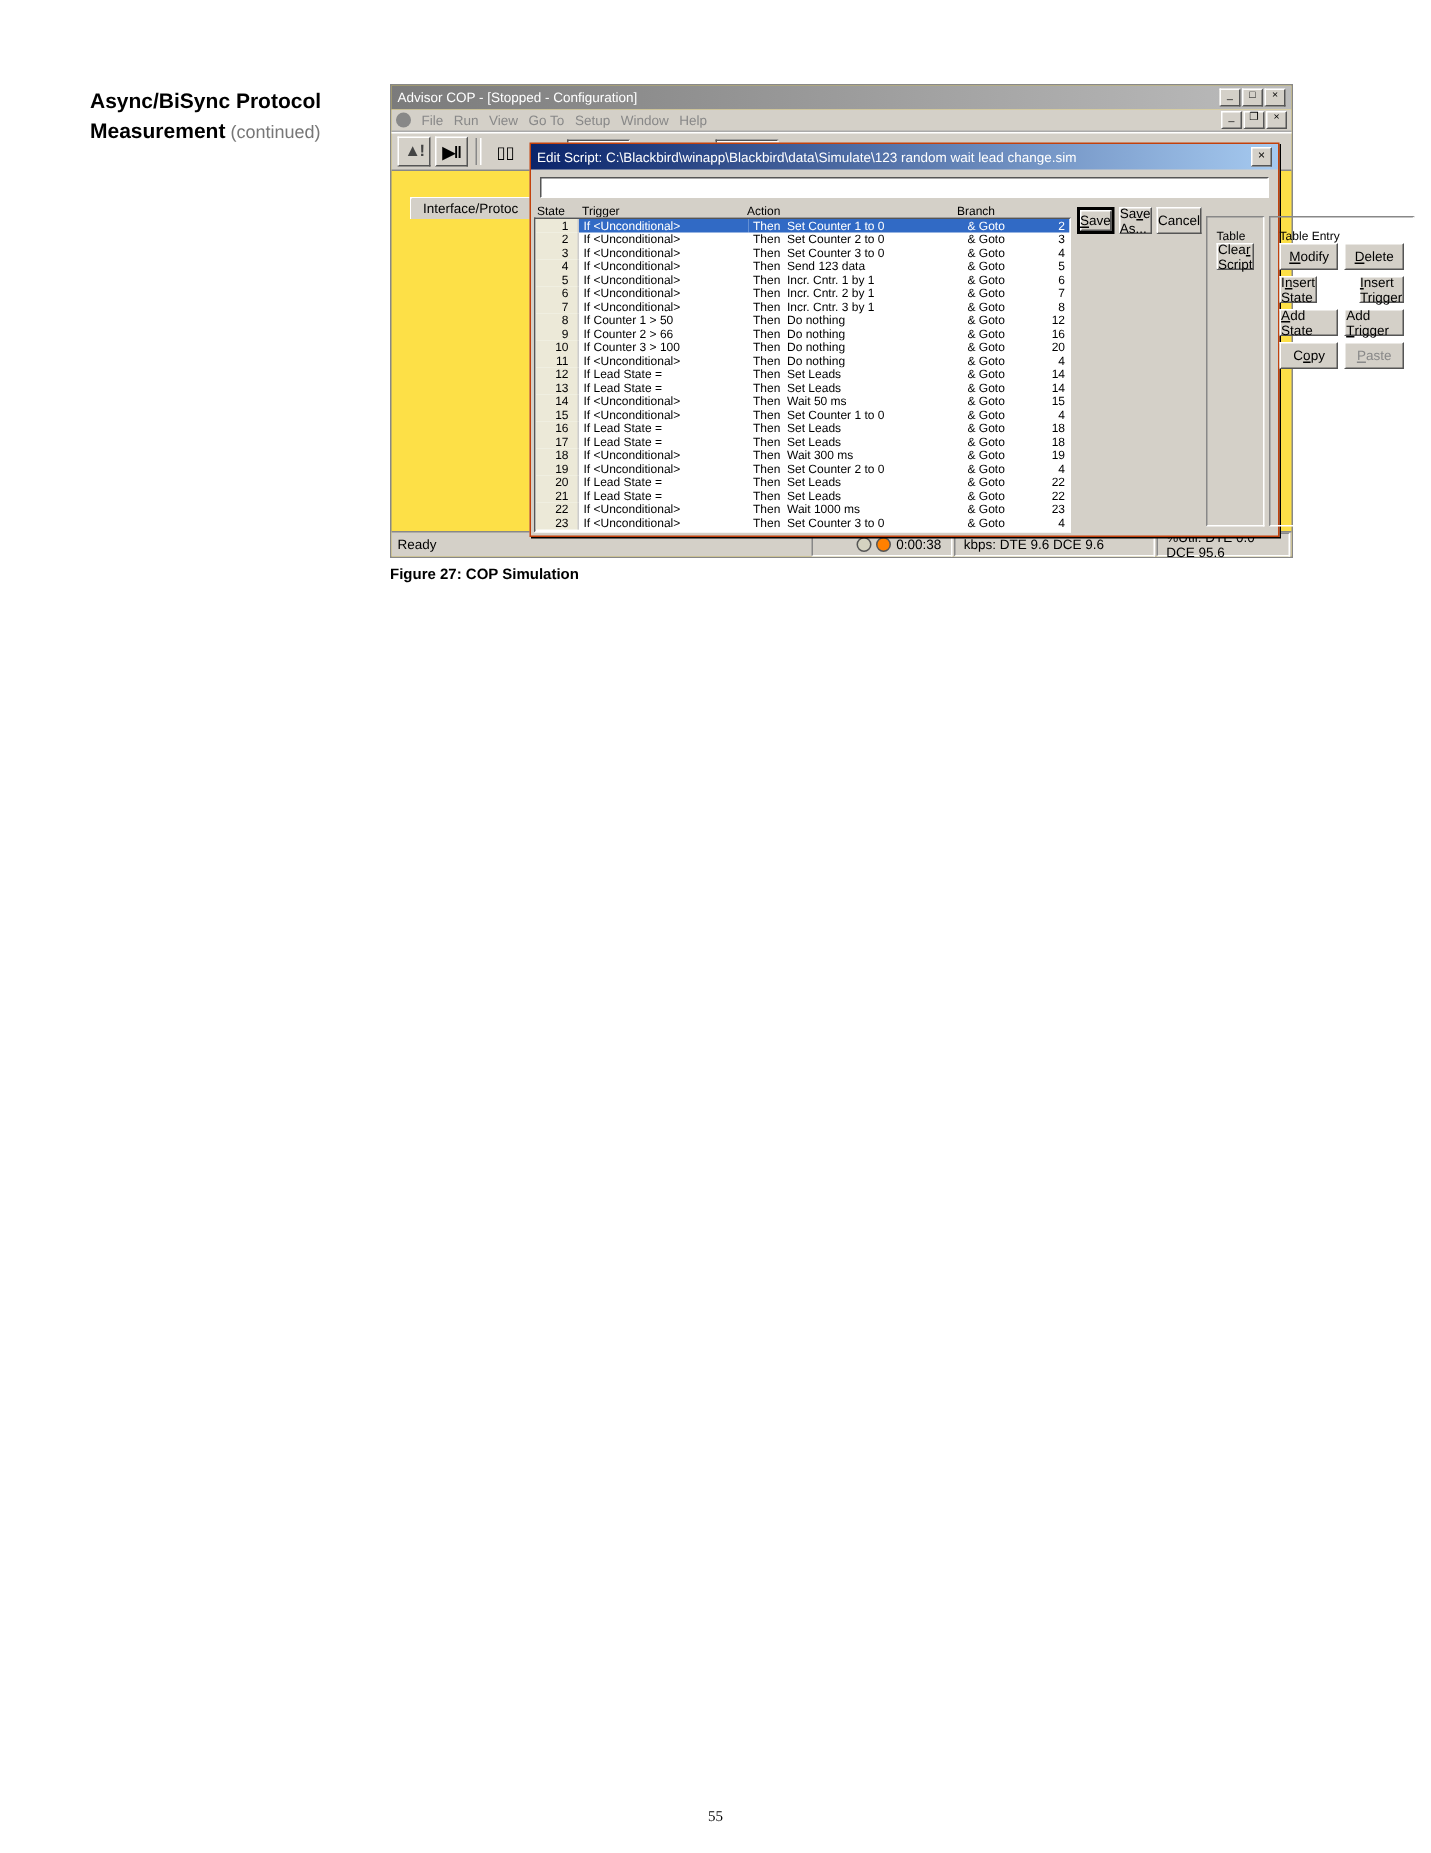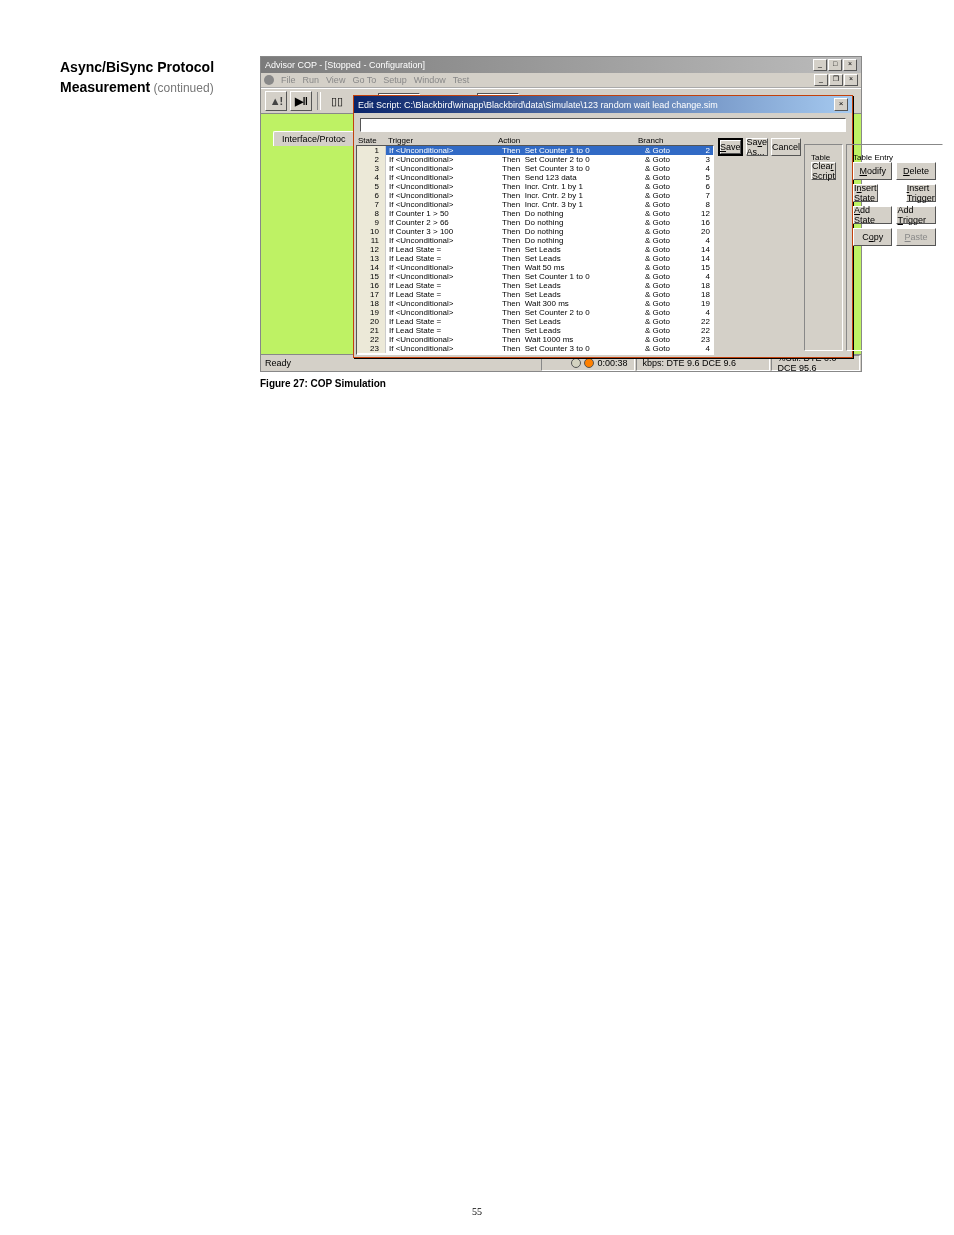--- a/index.html
+++ b/index.html
@@ -41,21 +41,21 @@
     color: #777;
   }
   .right-col {
     position: absolute;
     left: 260px;
     top: 56px;
     width: 600px;
   }
   .screenshot {
     border: 1px solid #888;
-    background: #bef264;
+    background: #fde047;
     width: 600px;
     font-family: "MS Sans Serif", Tahoma, sans-serif;
     font-size: 8px;
     color: #000;
     position: relative;
   }
   .titlebar {
     background: linear-gradient(to right, #7b7b7b, #bcbcbc);
     color: #fff;
     font-size: 9px;
@@ -360,21 +360,21 @@
       </div>
 
       <div class="menubar">
         <span class="menuicon"></span>
         <span>File</span>
         <span>Run</span>
         <span>View</span>
         <span>Go To</span>
         <span>Setup</span>
         <span>Window</span>
-        <span>Test</span>
+        <span>Help</span>
         <div class="mdi-controls">
           <span>_</span>
           <span>❐</span>
           <span>×</span>
         </div>
       </div>
 
       <div class="toolbar">
         <div class="tbutton raised">
             <span class="play-glyph" style="color:#444;">▲!</span>

